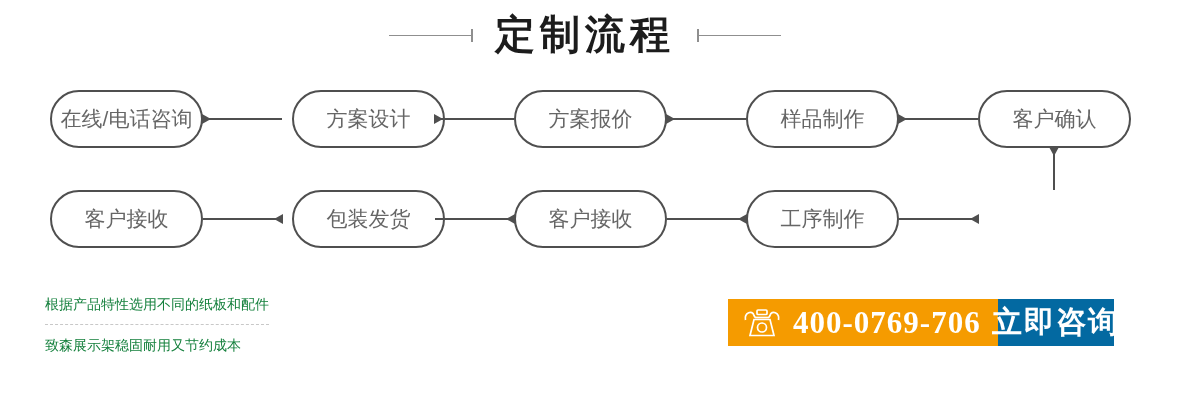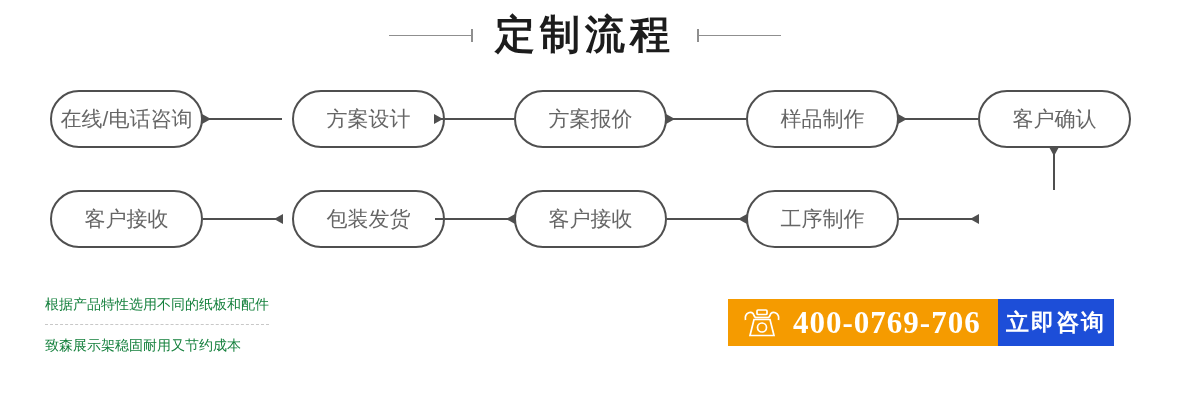--- a/index.html
+++ b/index.html
@@ -146,26 +146,26 @@
   .phone-number {
     color: #ffffff;
     font-family: "Liberation Serif", "DejaVu Serif", serif;
     font-weight: bold;
     font-size: 31px;
     letter-spacing: 1px;
     white-space: nowrap;
   }
   .banner-cta {
     width: 116px;
-    background: #1d4ed8;
+    background: #0369a1;
     border: none;
     color: #ffffff;
     font-family: "Liberation Serif", "DejaVu Serif", serif;
     font-weight: bold;
-    font-size: 23px;
+    font-size: 30px;
     letter-spacing: 2px;
     display: flex;
     align-items: center;
     justify-content: center;
     cursor: pointer;
     white-space: nowrap;
   }
 </style>
 </head>
 <body>

